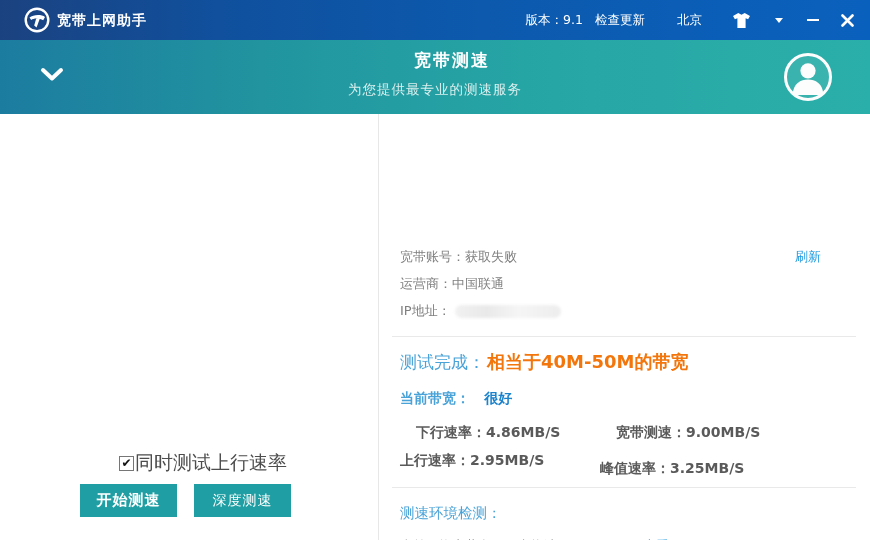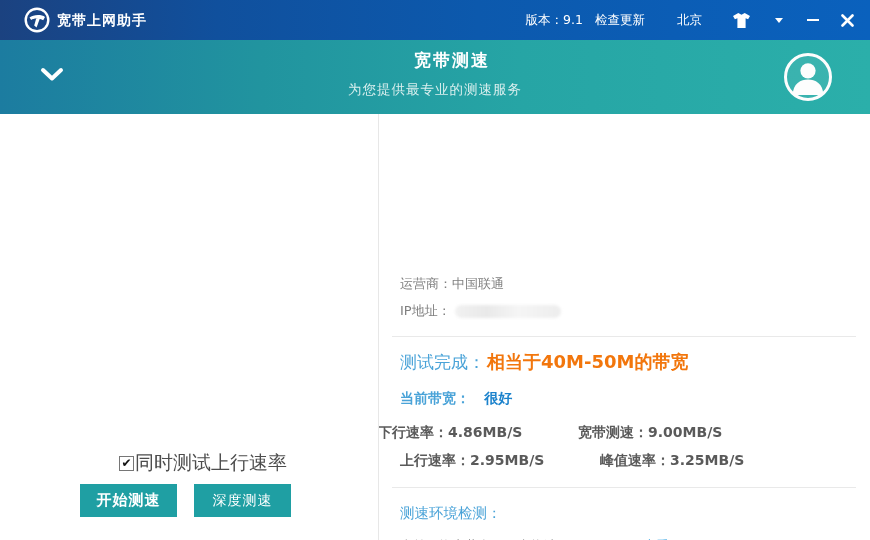--- a/index.html
+++ b/index.html
@@ -117,46 +117,51 @@
 
   <div class="content">
 
     <div class="checkbox-row">
       <span class="checkbox">✔</span>
       <span class="checkbox-label">同时测试上行速率</span>
     </div>
     <button class="btn btn-start">开始测速</button>
     <button class="btn btn-deep">深度测速</button>
 
+    <div class="row" style="left:400px;top:134px;">
+      <span>宽带账号：</span><span>获取失败</span>
+      
+      <span class="link" style="position:absolute;left:395px;top:0;">刷新</span>
+    </div>
     <div class="row" style="left:400px;top:161px;">
       <span>运营商：</span><span>中国联通</span>
       
     </div>
     <div class="row" style="left:400px;top:188px;">
       <span>IP地址：</span><span class="ip-blur"></span>
       
     </div>
 
     <div class="hdivider" style="top:222px;"></div>
 
     <div class="row done-row" style="left:400px;top:236px;">
       <span class="done-label">测试完成：</span>
       <span class="done-value">相当于40M-50M的带宽</span>
     </div>
     <div class="row" style="left:400px;top:276px;">
       <span class="bw-label">当前带宽：</span>
       <span class="bw-value">很好</span>
     </div>
-    <div class="row" style="left:378px;top:310px;">
+    <div class="row" style="left:416px;top:310px;">
       <span class="speed">下行速率：4.86MB/S</span>
       <span class="speed" style="position:absolute;left:200px;top:0;">宽带测速：9.00MB/S</span>
     </div>
     <div class="row" style="left:400px;top:338px;">
       <span class="speed">上行速率：2.95MB/S</span>
-      <span class="speed" style="position:absolute;left:200px;top:0;">峰值速率：3.25MB/S</span>
+      <span class="speed" style="position:absolute;left:200px;top:8px;">峰值速率：3.25MB/S</span>
     </div>
 
     <div class="hdivider" style="top:373px;"></div>
 
     <div class="row env-title" style="left:400px;top:390px;">测速环境检测：</div>
     <div class="row" style="left:400px;top:423px;">
       <span>当前网络内共有</span><span class="num-teal">68</span><span>台终端</span>
       <span class="link" style="position:absolute;left:243px;top:0;">查看</span>
     </div>
 

